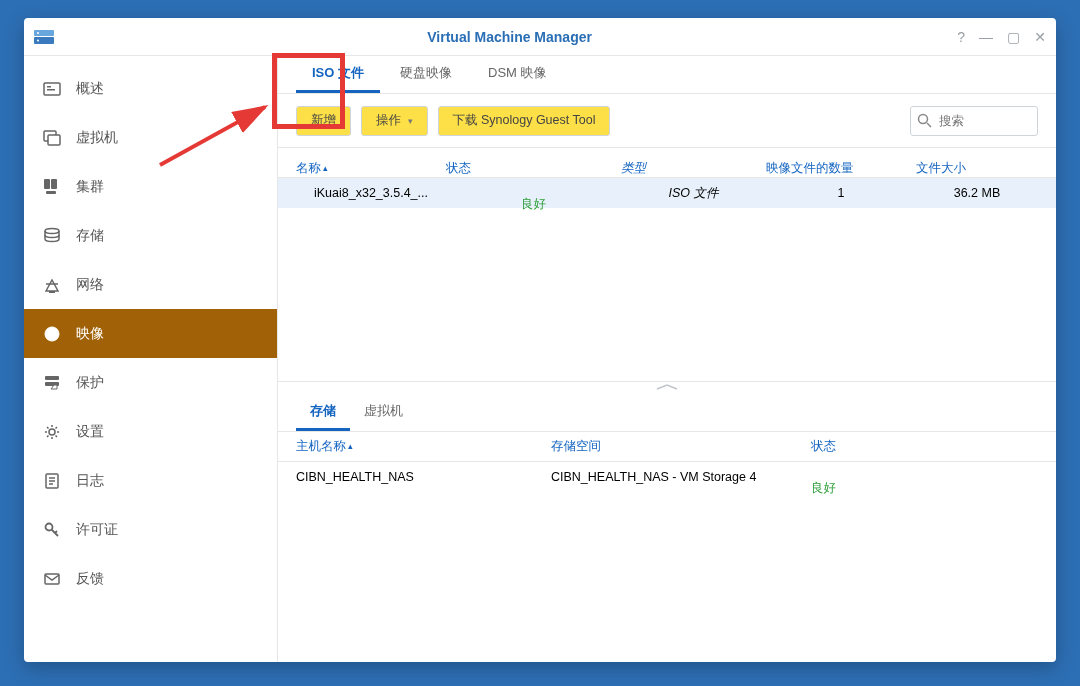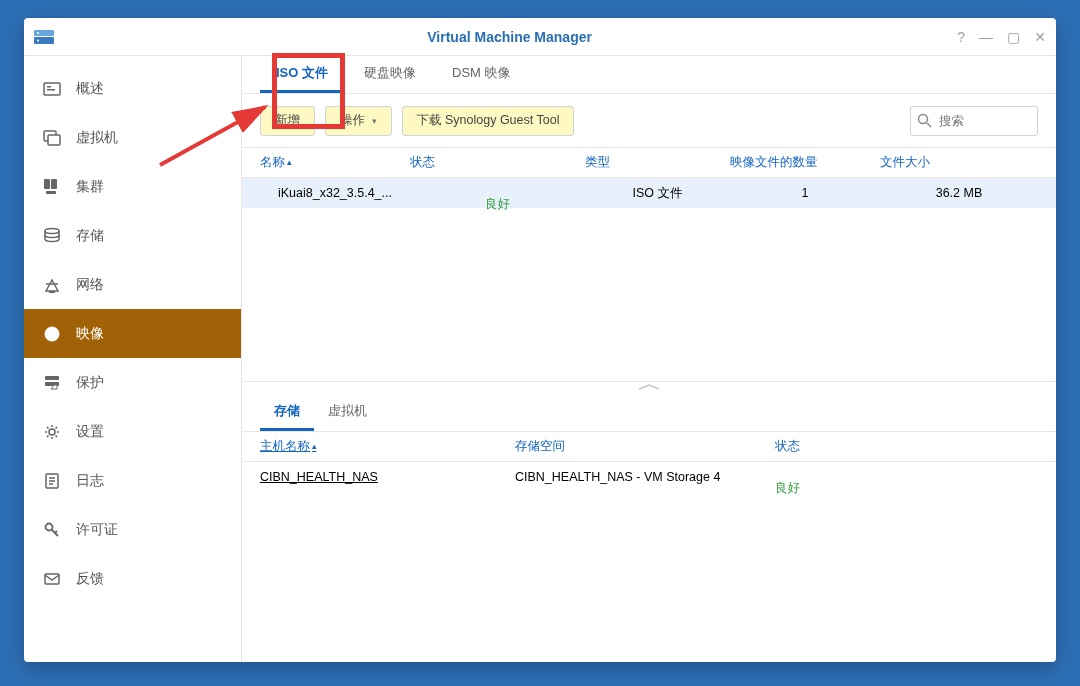--- a/index.html
+++ b/index.html
@@ -4,53 +4,53 @@
 <style>
 * { box-sizing: border-box; margin: 0; padding: 0; font-family: -apple-system, BlinkMacSystemFont, "Segoe UI", Helvetica, Arial, sans-serif; }
 body { background: #2d6fb5; width: 1080px; height: 686px; overflow: hidden; position: relative; }
 .window { position: absolute; left: 24px; top: 18px; width: 1032px; height: 644px; background: #fff; border-radius: 4px; box-shadow: 0 6px 20px rgba(0,0,0,0.25); display: flex; flex-direction: column; }
 .titlebar { height: 38px; display: flex; align-items: center; padding: 0 10px; border-bottom: 1px solid #e6e6e6; }
 .titlebar .app-icon { width: 20px; height: 16px; margin-right: 8px; display:flex; align-items:center; justify-content:center;}
 .titlebar .title { flex: 1; text-align: center; font-weight: 700; color: #2a6fb5; font-size: 14px; }
 .winctrls { display: flex; gap: 14px; color: #9aa0a6; align-items: center; }
 .winctrl { cursor: pointer; font-size: 14px; }
 .body { flex: 1; display: flex; min-height: 0; }
-.sidebar { width: 218px; border-right: 1px solid #e6e6e6; padding-top: 8px; }
+.sidebar { width: 254px; border-right: 1px solid #e6e6e6; padding-top: 8px; }
 .side-item { display: flex; align-items: center; height: 49px; padding: 0 18px; gap: 14px; color: #555; font-size: 14px; cursor: pointer; }
 .side-item.active { background: #a16207; color: #fff; }
 .side-item .ico { width: 20px; height: 20px; display: flex; align-items: center; justify-content: center; }
 .side-item.active .ico svg * { stroke:#fff; fill:#fff; }
 .main { flex: 1; display: flex; flex-direction: column; min-width: 0; }
 .tabs { display: flex; height: 38px; border-bottom: 1px solid #e6e6e6; padding-left: 18px; gap: 4px; }
 .tab { padding: 0 16px; display: flex; align-items: center; font-size: 13px; color: #666; cursor: pointer; border-bottom: 3px solid transparent; }
 .tab.active { color: #1565c0; font-weight: 700; border-bottom: 3px solid #1565c0; }
 .toolbar { height: 54px; display: flex; align-items: center; padding: 0 18px; gap: 10px; border-bottom: 1px solid #e6e6e6; }
-.btn { border: 1px solid #cfd4d9; background: #fef9c3; border-radius: 3px; height: 30px; padding: 4px 14px; font-size: 12.5px; color: #444; display: inline-flex; align-items: center; gap: 4px; cursor: pointer; }
+.btn { border: 1px solid #cfd4d9; background: #fde047; border-radius: 3px; height: 30px; padding: 4px 14px; font-size: 12.5px; color: #444; display: inline-flex; align-items: center; gap: 4px; cursor: pointer; }
 .searchwrap { margin-left: auto; position: relative; }
 .searchwrap input { height: 30px; width: 128px; border: 1px solid #cfd4d9; border-radius: 3px; padding: 0 8px 0 28px; font-size: 12.5px; color: #444; }
 .searchwrap .sicon { position: absolute; left: 7px; top: 7px; color: #888; }
 .grid-head, .grid-row { display: flex; padding: 0 18px; align-items: center; font-size: 12.5px; }
-.grid-head { height: 30px; color: #1565c0; border-bottom: 1px solid #e6e6e6;}
+.grid-head { height: 30px; color: #1565c0; border-bottom: 1px solid #e6e6e6; align-items: flex-end;}
 .grid-row { height: 30px; text-align: center; }
 .grid-row.sel { background: #e8f1fb; }
 .col-name { flex: 0 0 150px; overflow: hidden; text-overflow: ellipsis; white-space: nowrap; }
 .col-status { flex: 0 0 175px; }
-.col-type { flex: 0 0 145px; }
+.col-type { flex: 0 0 145px; font-style: italic; }
 .col-count { flex: 0 0 150px; }
 .col-size { flex: 1; }
 .good { color: #2e9e3a; margin-top: 22px; }
 .sort::after { content: "▴"; font-size: 9px; margin-left: 2px; position: relative; top: -1px;}
 .lower { border-top: 1px solid #e6e6e6; margin-top: 10px; display: flex; flex-direction: column; }
 .handle { height: 10px; display:flex; justify-content:center; align-items:center; color:#c0c4c8; }
 .ltabs { display: flex; padding-left: 18px; border-bottom: 1px solid #e6e6e6; }
 .ltab { padding: 10px 14px 8px; font-size: 13px; color: #666; cursor: pointer; border-bottom: 3px solid transparent; }
 .ltab.active { color: #1565c0; font-weight: 700; border-bottom: 3px solid #1565c0; }
 .lh, .lr { display: flex; padding: 0 18px; align-items: center; font-size: 12.5px; height: 30px; }
 .lh { color: #1565c0; border-bottom: 1px solid #e6e6e6; }
-.lc1 { flex: 0 0 255px; text-decoration: underline; }
+.lc1 { flex: 0 0 255px; }
 .lc2 { flex: 0 0 260px; }
 .lc3 { flex: 1; }
 .highlight-box { position: absolute; border: 5px solid #e53935; left: 272px; top: 53px; width: 73px; height: 76px; pointer-events: none; }
 .arrow { position: absolute; left: 150px; top: 95px; pointer-events:none;}
 .caret::after{content:"▾"; font-size:9px; margin-left:3px; color:#777;}
 </style>
 </head>
 <body>
 
 <div class="window">

